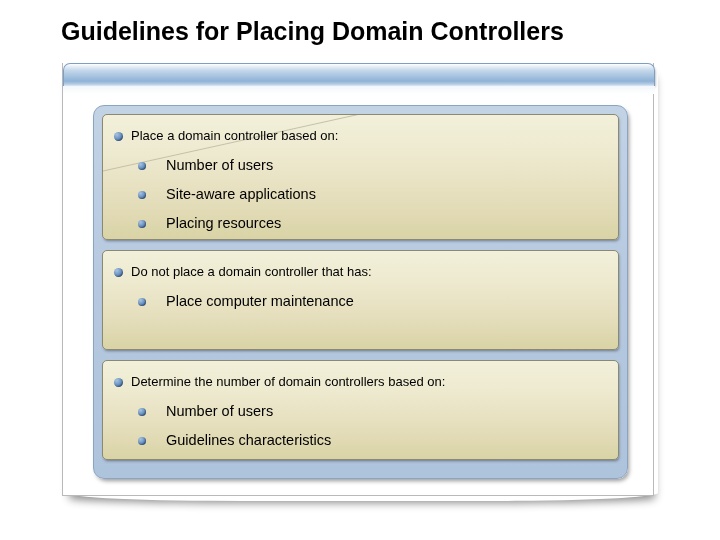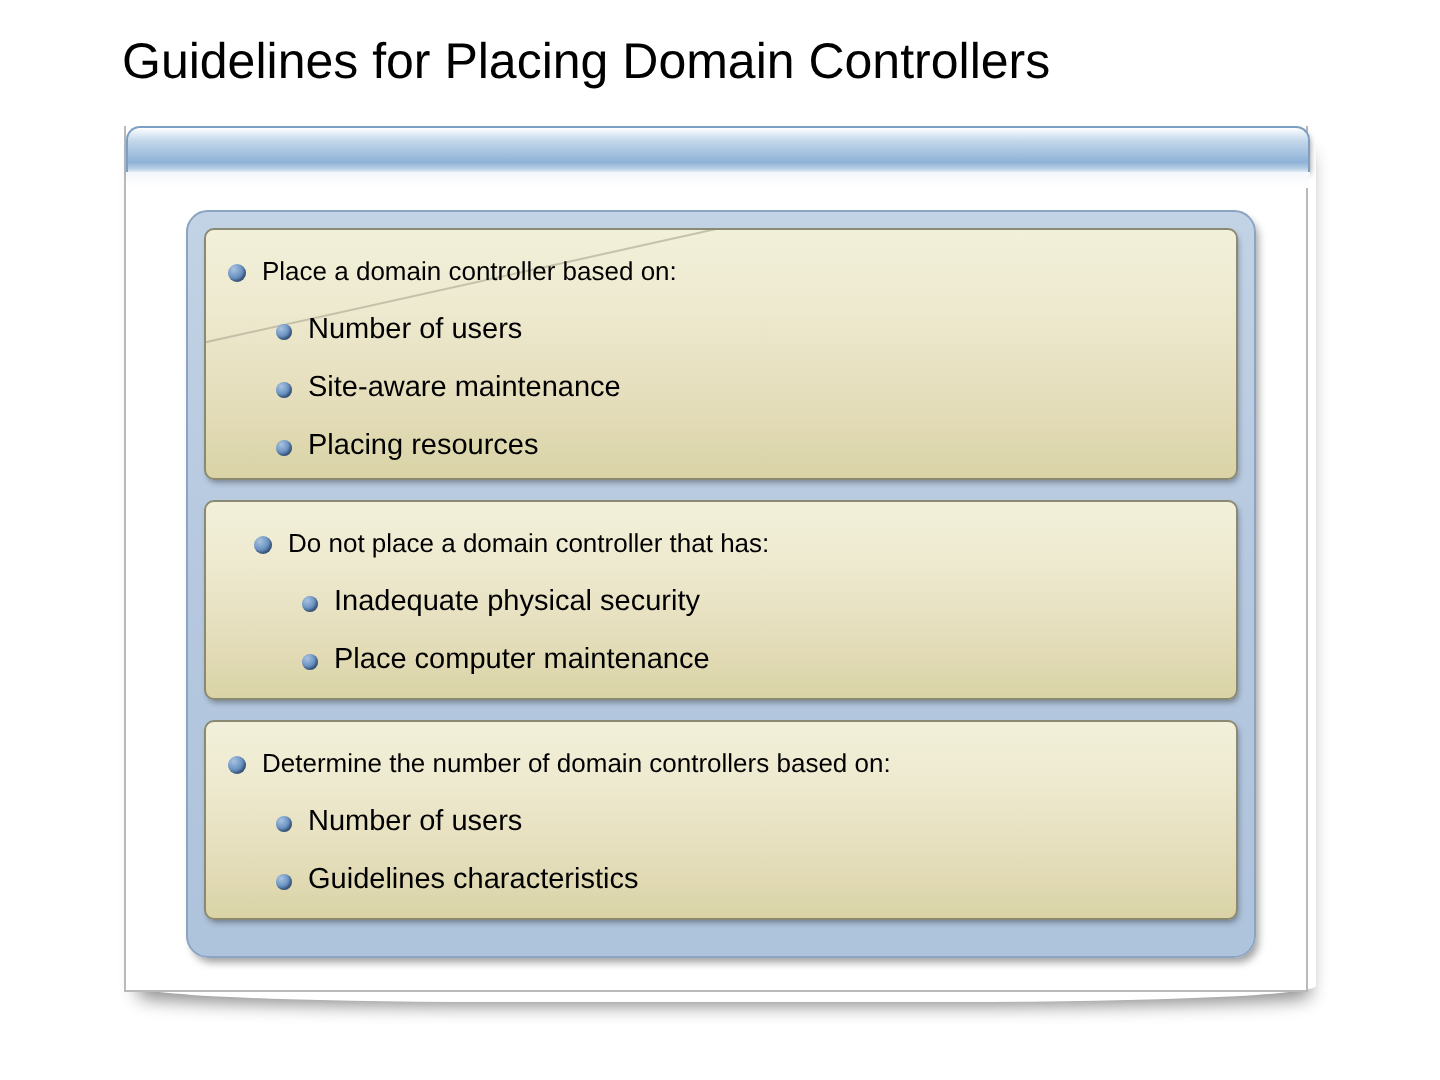--- a/index.html
+++ b/index.html
@@ -16,21 +16,21 @@
     font-family: "Liberation Sans", sans-serif;
     -webkit-font-smoothing: antialiased;
   }
 
   
   .slide-title {
     position: absolute;
     left: 61px;
     top: 17px;
     font-size: 25px;
-    font-weight: normal;
+    font-weight: bold;
     color: #000000;
     letter-spacing: 0px;
     white-space: nowrap;
   }
 
   
   .card {
     position: absolute;
     left: 62px;
     top: 63px;
@@ -111,21 +111,21 @@
     background: linear-gradient(to bottom,
         #f2f0da 0%,
         #eeead0 30%,
         #e5debc 68%,
         #d9d3a6 100%);
     border: 1px solid #8a8a72;
     box-shadow: 1px 2px 3px -1px rgba(0,0,0,0.40);
     overflow: hidden;
   }
   .box-1 { height: 126px; margin-bottom: 10px; }
-  .box-2 { height: 100px; margin-bottom: 10px; padding-left: 13px; }
+  .box-2 { height: 100px; margin-bottom: 10px; }
   .box-3 { height: 100px; }
 
   
   .artifact-line {
     position: absolute;
     left: -2px;
     top: 56px;
     width: 330px;
     height: 1px;
     background: #bdb8a2;
@@ -141,20 +141,21 @@
     align-items: flex-start;
     position: relative;
   }
   .lvl1 {
     padding-left: 11px;
     padding-top: 11px;
   }
   .lvl2 {
     padding-left: 35px;
     padding-top: 12px;
+    gap: 12px;
   }
 
   .dot {
     flex: 0 0 auto;
     width: 9px;
     height: 9px;
     border-radius: 50%;
     margin-right: 8px;
     background:
       radial-gradient(circle at 32% 28%, #a9c3e0 0%, #6e96c4 45%, #43699c 78%, #35567f 100%);
@@ -200,39 +201,35 @@
           <span class="lvl1-text">Place a domain controller based on:</span>
         </div>
 
         <div class="bullet-row lvl2">
           <span class="dot"></span>
           <span class="lvl2-text">Number of users</span>
         </div>
 
         <div class="bullet-row lvl2">
           <span class="dot"></span>
-          <span class="lvl2-text">Site-aware maintenance</span>
+          <span class="lvl2-text">Site-aware applications</span>
         </div>
 
         <div class="bullet-row lvl2">
           <span class="dot"></span>
           <span class="lvl2-text">Placing resources</span>
         </div>
       </div>
 
       <div class="box box-2">
         <div class="bullet-row lvl1">
           <span class="dot"></span>
           <span class="lvl1-text">Do not place a domain controller that has:</span>
         </div>
 
-        <div class="bullet-row lvl2">
-          <span class="dot"></span>
-          <span class="lvl2-text">Inadequate physical security</span>
-        </div>
 
         <div class="bullet-row lvl2">
           <span class="dot"></span>
           <span class="lvl2-text">Place computer maintenance</span>
         </div>
       </div>
 
       <div class="box box-3">
         <div class="bullet-row lvl1">
           <span class="dot"></span>

